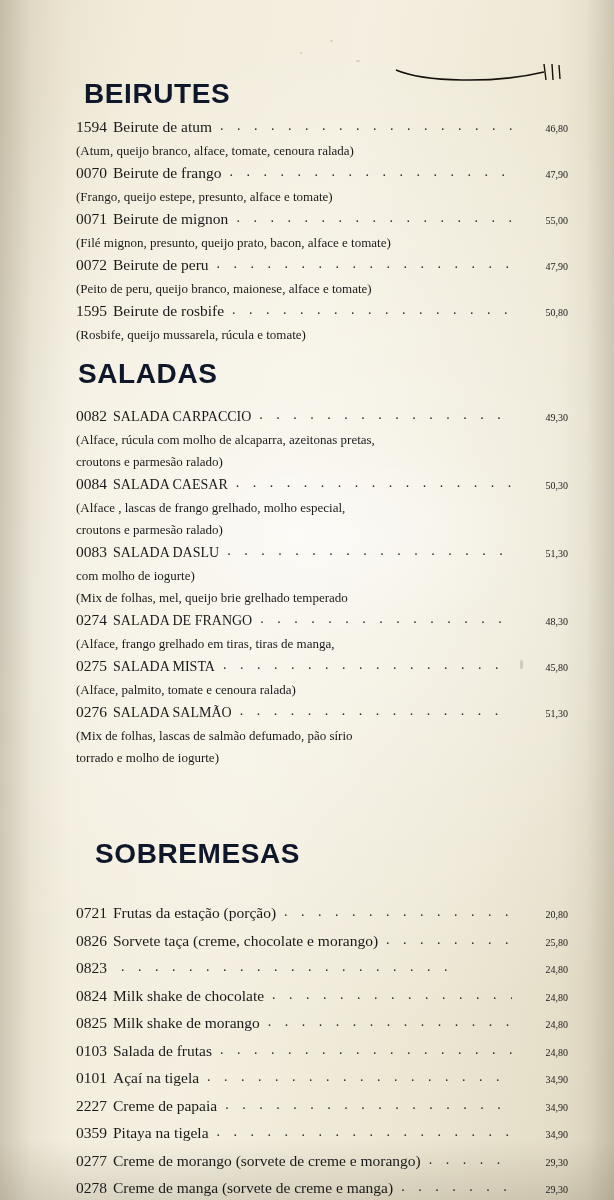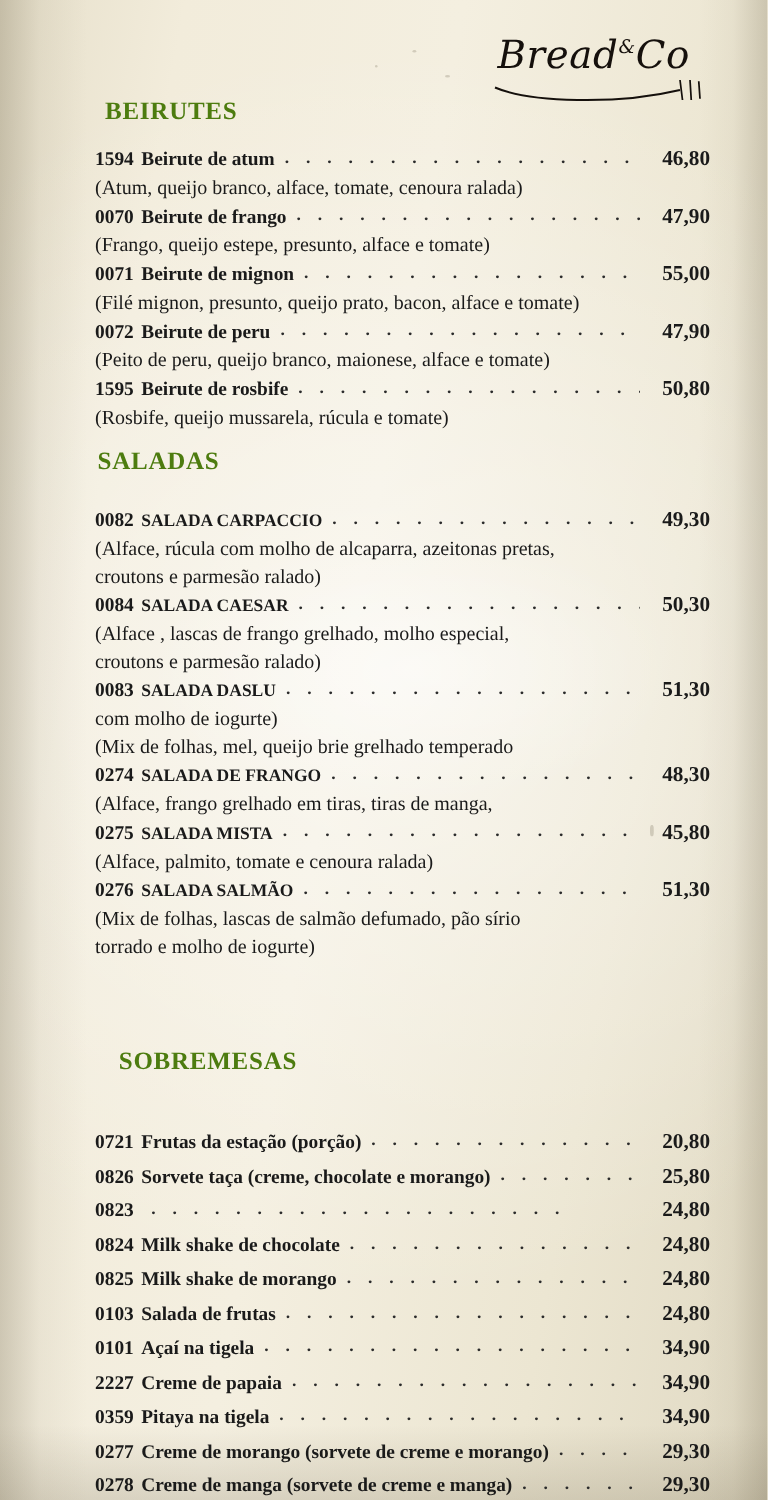--- a/index.html
+++ b/index.html
@@ -70,27 +70,27 @@
   }
   .logo-swoosh {
     position: absolute;
     left: -4px;
     top: 36px;
     width: 176px;
     height: 22px;
   }
 
   h2.section {
-    font-family: Liberation Serif, serif;
+    font-family: Liberation Sans, sans-serif;
     font-weight: bold;
-    font-size: 20px;
+    font-size: 28px;
     letter-spacing: 0.6px;
     margin: 0;
     padding: 0;
-    color: #4d7c0f;
+    color: #0f172a;
   }
 
   .sec-beirutes { position: absolute; top: 78px; left: 84px; }
   .sec-saladas  { position: absolute; top: 358px; left: 78px; }
   .sec-sobremesas { position: absolute; top: 838px; left: 95px; }
 
   .list {
     position: absolute;
     left: 76px;
     right: 46px;
@@ -98,21 +98,20 @@
   .list-beirutes { top: 116px; }
   .list-saladas { top: 405px; }
   .list-sobremesas { top: 900px; }
 
   .item-line {
     display: flex;
     align-items: baseline;
     font-size: 15.5px;
     line-height: 22px;
     white-space: nowrap;
-    font-weight: bold;
   }
   .item-line .code {
     margin-right: 6px;
   }
   .item-line .name {
     flex: 0 0 auto;
   }
   .dots {
     flex: 1 1 auto;
     margin: 0 8px;
@@ -120,24 +119,24 @@
     white-space: nowrap;
     letter-spacing: 5px;
     font-size: 14px;
     color: #2a2a2a;
     transform: translateY(-2px);
   }
   .price {
     flex: 0 0 auto;
     text-align: right;
     min-width: 48px;
-    font-size: 17px;
+    font-size: 10px;
   }
   .desc {
-    font-size: 16px;
+    font-size: 13px;
     line-height: 21px;
     margin: 0 0 1px 0;
     max-width: 470px;
   }
   .caps .name { font-size: 14px; }
 
   .group { margin-bottom: 0px; }
 
   .sobremesa-line { line-height: 25.5px; }
 
@@ -156,23 +155,20 @@
 <div class="shadow-left"></div>
 <div class="shadow-right"></div>
 <div class="shadow-bottom"></div>
 
 <div class="speck" style="top:40px;left:330px;width:3px;height:2px;"></div>
 <div class="speck" style="top:60px;left:356px;width:4px;height:2px;"></div>
 <div class="speck" style="top:52px;left:300px;width:2px;height:2px;"></div>
 <div class="speck" style="top:660px;left:520px;width:3px;height:9px;border-radius:40%;"></div>
 
 <div class="logo">
-  <div class="logo-text">
-    <span>Bread</span><span class="amp">&amp;</span><span>Co</span>
-  </div>
   <svg class="logo-swoosh" viewBox="0 0 176 22">
     <path d="M2 8 C 30 20, 100 22, 150 10" stroke="#15100c" stroke-width="1.6" fill="none"></path>
     <path d="M150 2 L 152 18 M158 2 L 159 18 M165 3 L 166 17" stroke="#15100c" stroke-width="1.4" fill="none"></path>
   </svg>
 </div>
 
 <h2 class="section sec-beirutes">BEIRUTES</h2>
 <div class="list list-beirutes">
 
   <div class="group">

